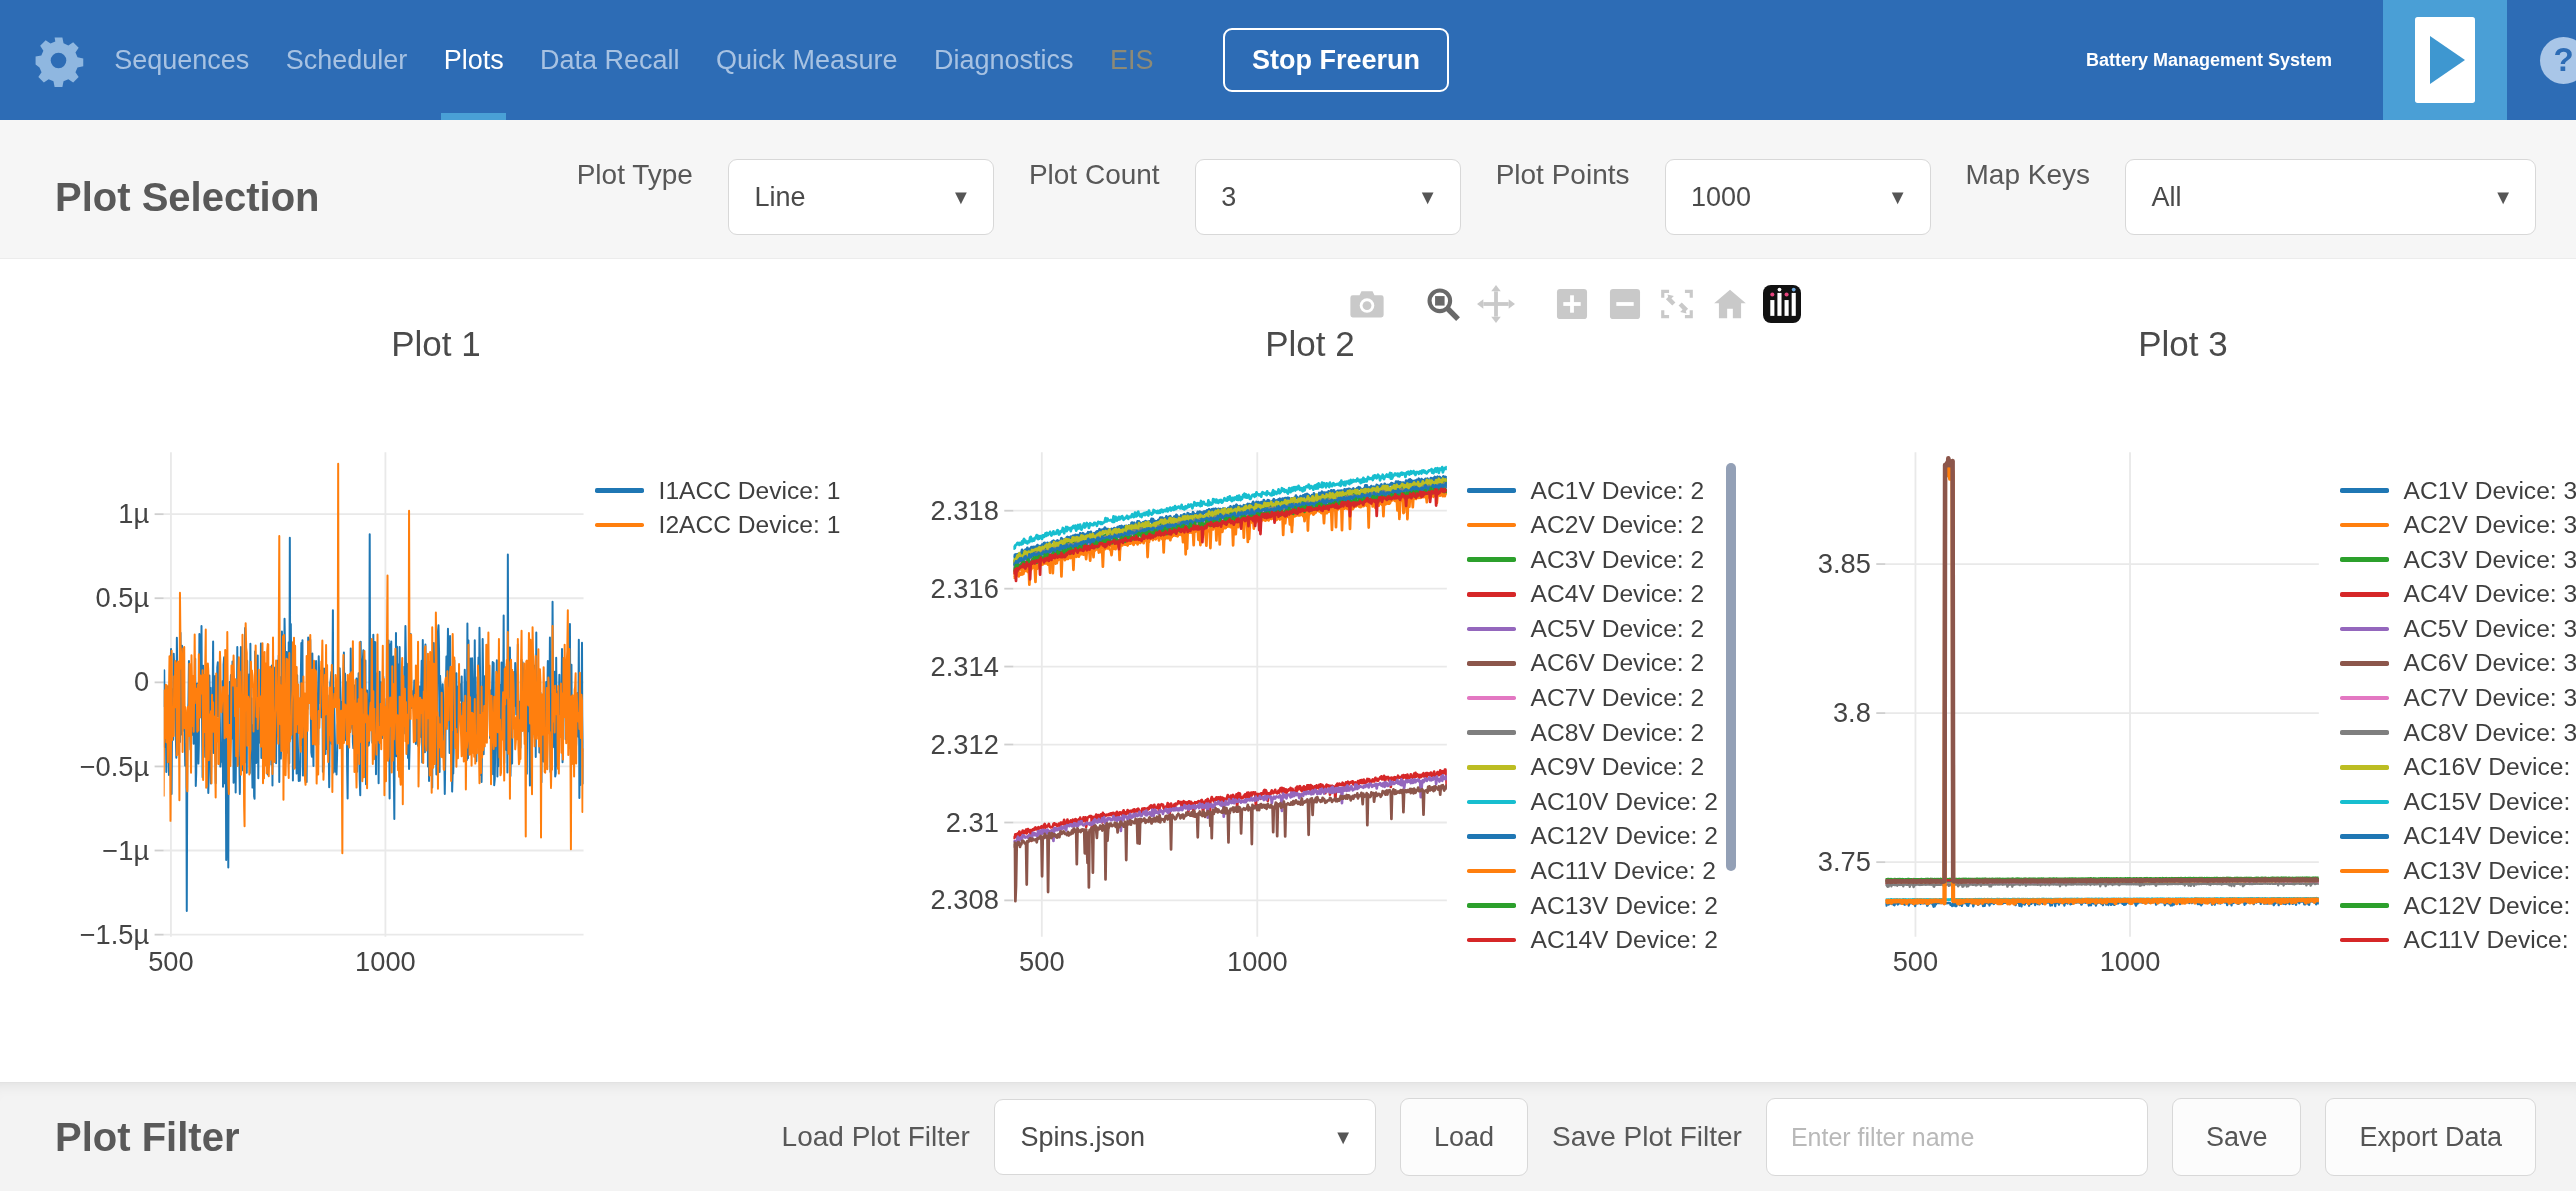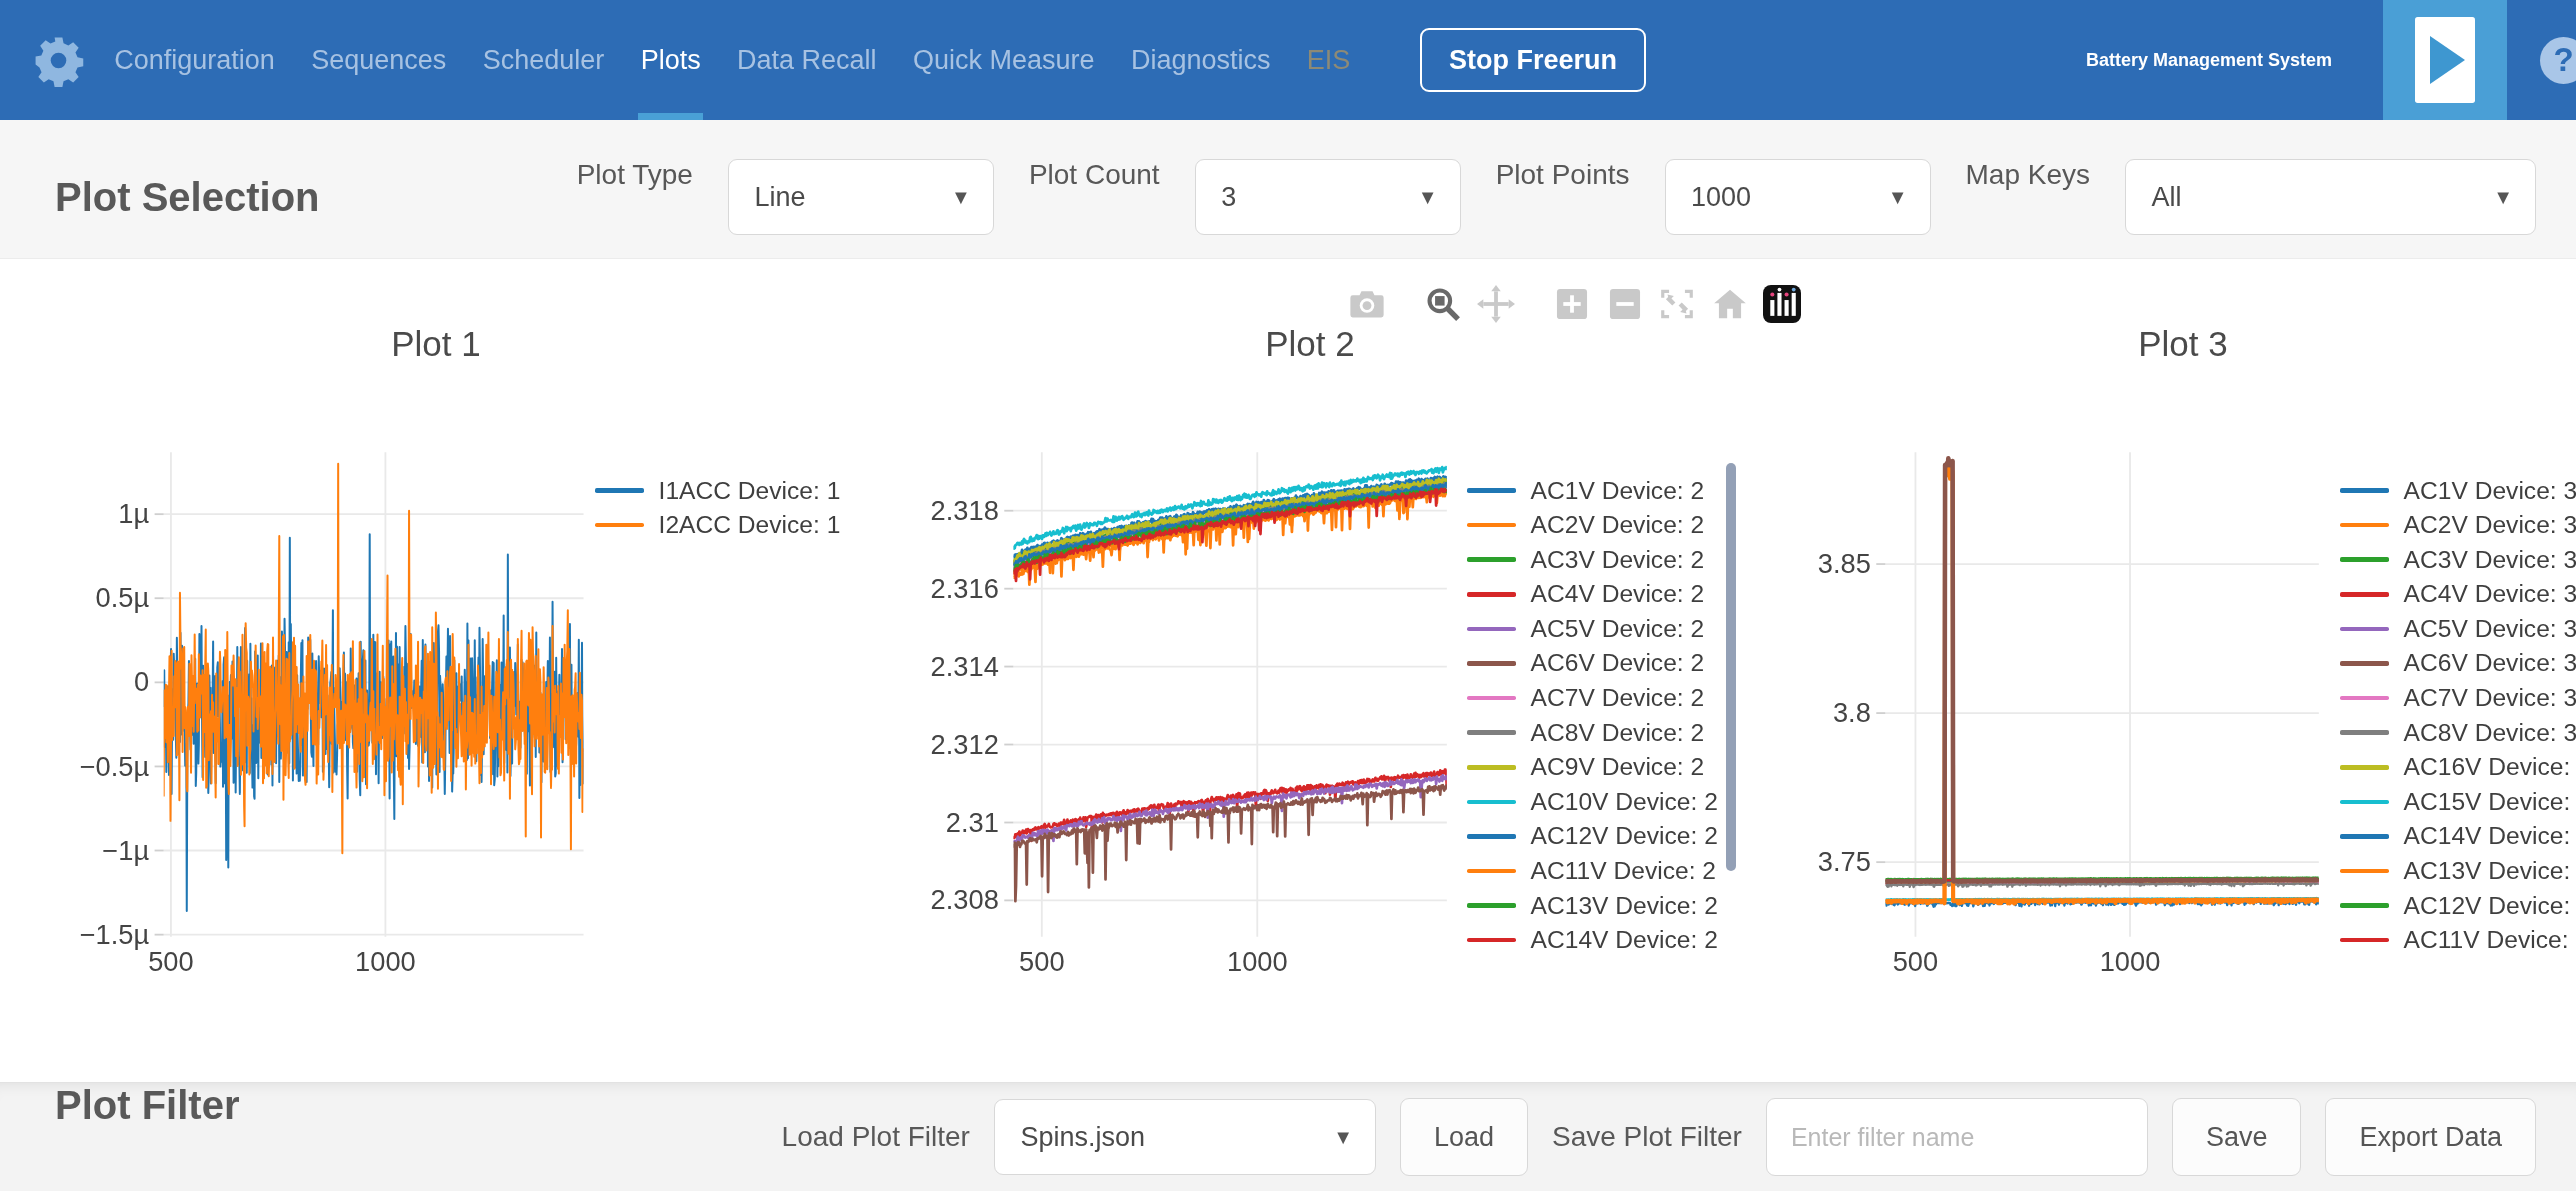--- a/index.html
+++ b/index.html
@@ -43,21 +43,21 @@
   .legend-swatch { width:49px; height:4.5px; border-radius:1.8px; margin-right:14.6px; flex:none; }
   .legend-label { font-size:24.6px; color:#3f3f3f; }
   .legend-scrollbar { position:absolute; width:10px; border-radius:5.5px; background:#93a0b6; cursor:pointer; }
 
   
   .modebar { position:absolute; left:1348px; top:25.5px; display:flex; align-items:center; gap:14.6px; }
   .mb-icon { width:38px; height:38px; cursor:pointer; display:flex; align-items:center; justify-content:center; }
   .mb-gap { width:9px; }
 
   
-  .filter-bar { display:flex; height:109px; background:#f3f3f3; border-top:0.9px solid #e2e2e2;
+  .filter-bar { display:flex; align-items:center; height:109px; background:#f3f3f3; border-top:0.9px solid #e2e2e2;
                 box-shadow:inset 0 12.7px 14.6px -12.7px rgba(0,0,0,0.10); padding:0 40px 0 55px; }
   .filter-controls { margin-left:auto; display:flex; align-items:center; gap:24px; }
   .text-input { height:78px; width:382px; background:#fff; border:1.8px solid #d8d8d8; border-radius:9px;
                 font-size:25px; color:#4a4a4a; padding:0 24px; font-family:inherit; outline:none; }
   .text-input::placeholder { color:#b9b9b9; }
   .btn { height:78px; background:#fcfcfc; border:1.8px solid #d8d8d8; border-radius:9px; font-size:27px; color:#555;
          padding:0 33px; cursor:pointer; font-family:inherit; white-space:nowrap; }
 </style>
 </head>
 <body>
@@ -65,21 +65,20 @@
 <div class="app">
 
   <div class="navbar">
     <svg class="gear" viewBox="0 0 24 24">
       <g fill="#8fb7e0">
         <path d="M10.3 2h3.4l.5 2.5 2.1.9 2.1-1.4 2.4 2.4-1.4 2.1.9 2.1 2.5.5v3.4l-2.5.5-.9 2.1 1.4 2.1-2.4 2.4-2.1-1.4-2.1.9-.5 2.5h-3.4l-.5-2.5-2.1-.9-2.1 1.4-2.4-2.4 1.4-2.1-.9-2.1L2 13.7v-3.4l2.5-.5.9-2.1L4 5.6l2.4-2.4 2.1 1.4 2.1-.9z"></path>
       </g>
       <circle cx="12" cy="12" r="3.4" fill="#2d6cb5"></circle>
     </svg>
     <div class="nav-items" id="nav-items">
-        <div class="nav-item">Configuration</div>
         <div class="nav-item">Sequences</div>
         <div class="nav-item">Scheduler</div>
         <div class="nav-item active">Plots</div>
         <div class="nav-item">Data Recall</div>
         <div class="nav-item">Quick Measure</div>
         <div class="nav-item">Diagnostics</div>
         <div class="nav-item disabled">EIS</div>
       </div>
     <button class="stop-btn">Stop Freerun</button>
     <div class="brand">Battery Management System</div>

